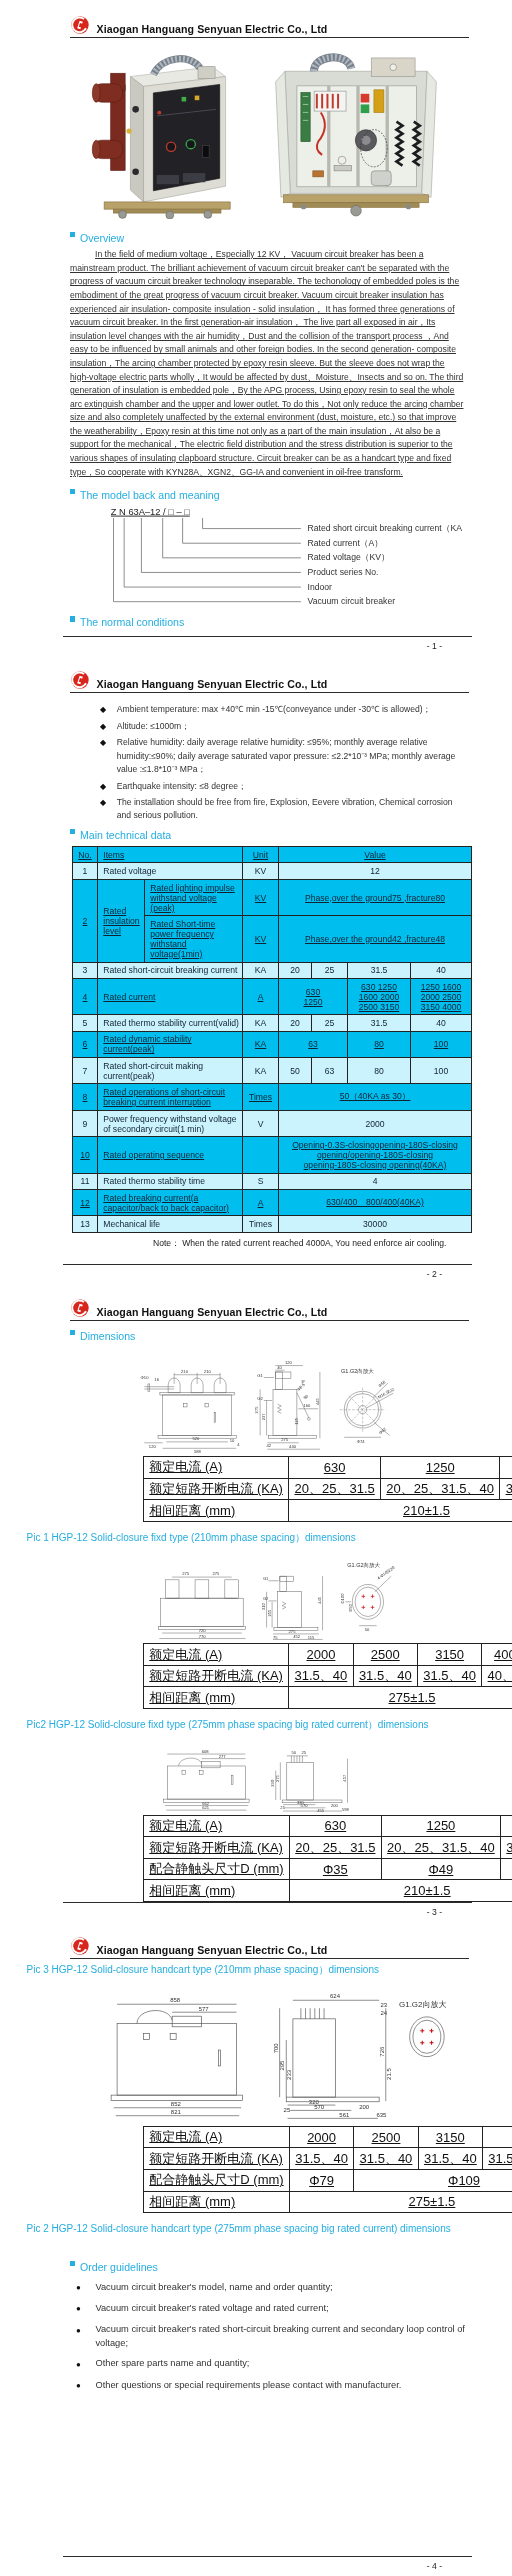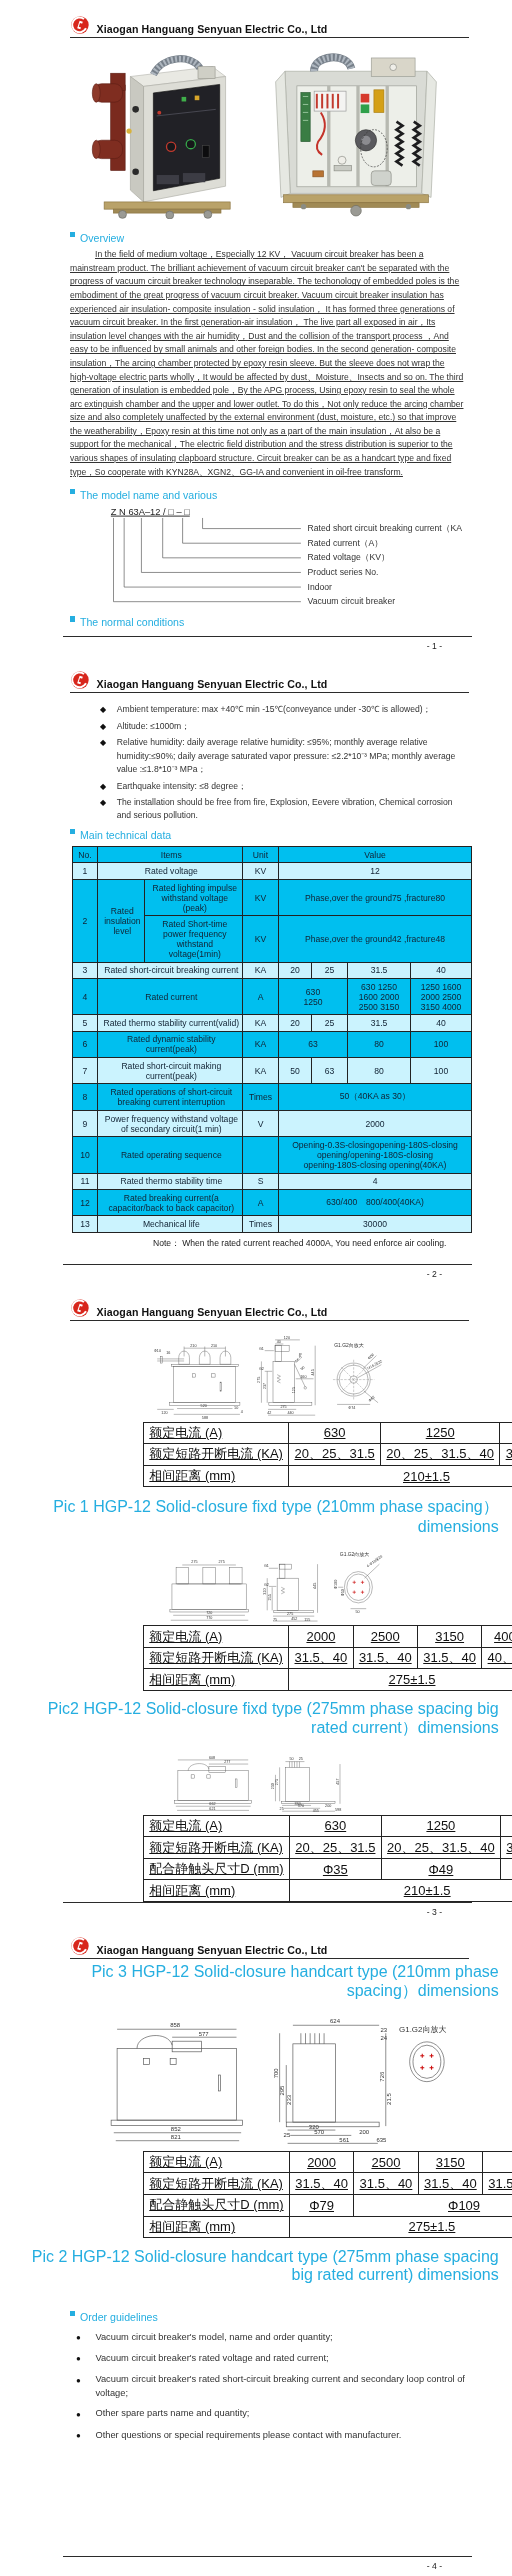--- a/index.html
+++ b/index.html
@@ -17,29 +17,29 @@
   .body-text .ind{display:inline-block;width:25px;}
   .photos{display:flex;gap:30px;margin:9.3px 0 4px 90px;}
   .cond-list{margin:10.6px 47px 0 100px;font-size:8.6px;line-height:13.3px;color:#333;}
   .cond-item{display:flex;margin-bottom:3.3px;}
   .cond-item .dia{margin-right:10.6px;color:#111;font-size:8px;}
   .order-list{margin:4px 47px 0 76px;font-size:9.3px;line-height:14px;color:#333;}
   .order-item{display:flex;margin-bottom:6px;}
   .order-item .dot{margin-right:14.6px;color:#111;font-size:8px;padding-top:1.3px;}
   table.tech{border-collapse:collapse;margin:2.7px 0 0 72px;table-layout:fixed;width:399px;}
   table.tech td{border:0.7px solid #222;font-size:8.6px;color:#123;text-align:center;padding:2.7px 2.7px;vertical-align:middle;}
-  table.tech td.tl{text-align:center;padding-left:5.3px;}
-  tr.dark td{background:#00BFEF;}
+  table.tech td.tl{text-align:left;padding-left:5.3px;}
+  tr.dark td{background:#00BFEF;text-decoration:underline;}
   tr.light td{background:#CBF3FE;}
   td.pre{white-space:pre-line;}
   .note{margin:5.3px 0 0 153px;font-size:8.6px;color:#222;}
   table.dim{border-collapse:collapse;margin:2.7px auto 0 143px;}
   table.dim td{border:0.7px solid #222;font-size:13px;color:#111;text-align:center;padding:1.3px 5.3px;white-space:nowrap;text-decoration:underline;}
   table.dim td.lab{text-align:left;}
-  .pic-caption{color:#25AEE0;font-size:16px;text-align:right;margin:9.3px 13.3px 6.6px 26.6px;}
+  .pic-caption{color:#25AEE0;font-size:10px;text-align:left;margin:9.3px 13.3px 6.6px 26.6px;}
   .draw{display:block;margin:4px 0 0 80px;}
   .draw text{font-size:9px;fill:#333;stroke:none;}
   .draw .t13{font-size:12px;}
   .draw line,.draw path,.draw rect,.draw circle,.draw ellipse,.draw polyline{stroke:#555;fill:none;stroke-width:1;}
   .draw .dash{stroke-dasharray:6 3;stroke:#888;}
   .draw .red{stroke:#cc1111;stroke-width:1.6;}
   .model-svg{display:block;margin:2.7px 0 0 76px;}
   .model-svg text{font-size:13px;fill:#333;stroke:none;}
   .model-svg .code{font-size:14px;fill:#222;text-decoration:underline;}
   .model-svg line{stroke:#555;stroke-width:1;}
@@ -140,21 +140,21 @@
   </div>
 
   <div class="sec-h">
       <span class="sq"></span>
       <span>Overview</span>
     </div>
   <div class="body-text"><span class="ind"></span><span>In the field of medium voltage，Especially 12 KV，  Vacuum circuit breaker has been a mainstream product.  The brilliant achievement of vacuum circuit breaker can't be separated with the progress of vacuum circuit breaker technology inseparable.  The techonology of embedded poles is the embodiment of the great progress of vacuum circuit breaker. Vacuum circuit breaker insulation has experienced air insulation- composite insulation - solid insulation，  It has formed three generations of vacuum circuit breaker.  In the first generation-air insulation，  The live part all exposed in air，Its insulation level changes with the air humidity，Dust and the collision of the transport process ，And easy to be influenced by small animals and other foreign bodies.  In the second generation- composite insulation，The arcing chamber protected by epoxy resin sleeve. But the sleeve does not wrap the high-voltage electric parts wholly，It would be affected by dust、Moisture、Insects and so on.  The third generation of insulation is embedded pole，By the APG process, Using epoxy resin to seal the whole arc extinguish chamber and the upper and lower outlet. To do this，Not only reduce the arcing chamber size and also completely unaffected by the external environment (dust, moisture, etc.) so that improve the weatherability，Epoxy resin at this time not only as a part of the main insulation，At also be a support for the mechanical，The electric field distribution and the stress distribution is superior to the various shapes of insulating clapboard structure.  Circuit breaker can be as a handcart type and fixed type，So cooperate with KYN28A、XGN2、GG-IA and convenient in oil-free transform.</span></div>
 
   <div class="sec-h">
       <span class="sq"></span>
-      <span>The model name and various</span>
+      <span>The model back and meaning</span>
     </div>
   <svg class="model-svg" width="386" height="101" viewBox="0 0 580 152">
     <text class="code" x="52" y="13">Z N 63A–12 /  □ – □</text>
     <line x1="190" y1="18" x2="190" y2="34"></line>
       <line x1="190" y1="34" x2="338" y2="34"></line>
     <line x1="160" y1="18" x2="160" y2="56"></line>
       <line x1="160" y1="56" x2="338" y2="56"></line>
     <line x1="130" y1="18" x2="130" y2="78"></line>
       <line x1="130" y1="78" x2="338" y2="78"></line>
     <line x1="98" y1="18" x2="98" y2="100"></line>
@@ -358,20 +358,24 @@
   <div class="page-header">
     <svg width="20" height="20" viewBox="0 0 30 30">
       <circle cx="15" cy="15" r="13" fill="#D8261C" stroke="none"></circle>
       <path d="M21 6 a11 11 0 1 0 3 14" stroke="#fff" stroke-width="3" fill="none"></path>
       <rect x="12.5" y="9" width="5" height="12" fill="#fff" transform="rotate(18 15 15)"></rect>
       <rect x="14" y="12" width="5" height="6" fill="#D8261C" transform="rotate(18 15 15)"></rect>
     </svg>
     <span class="company">Xiaogan Hanguang Senyuan Electric Co., Ltd</span>
   </div>
 
+  <div class="sec-h">
+      <span class="sq"></span>
+      <span>Dimensions</span>
+    </div>
 
   <svg class="draw" width="386" height="152" viewBox="0 0 580 228">
     <rect x="50" y="100" width="150" height="88"></rect>
     <rect x="44" y="95" width="162" height="5"></rect>
     <path d="M62 95 v-16 a13 16 0 0 1 26 0 v16 z"></path>
       <path d="M112 95 v-16 a13 16 0 0 1 26 0 v16 z"></path>
       <path d="M162 95 v-16 a13 16 0 0 1 26 0 v16 z"></path>
     <line x1="10" y1="82" x2="75" y2="82"></line>
       <line x1="10" y1="87" x2="75" y2="87"></line>
       <rect x="18" y="76" width="4" height="16"></rect>

